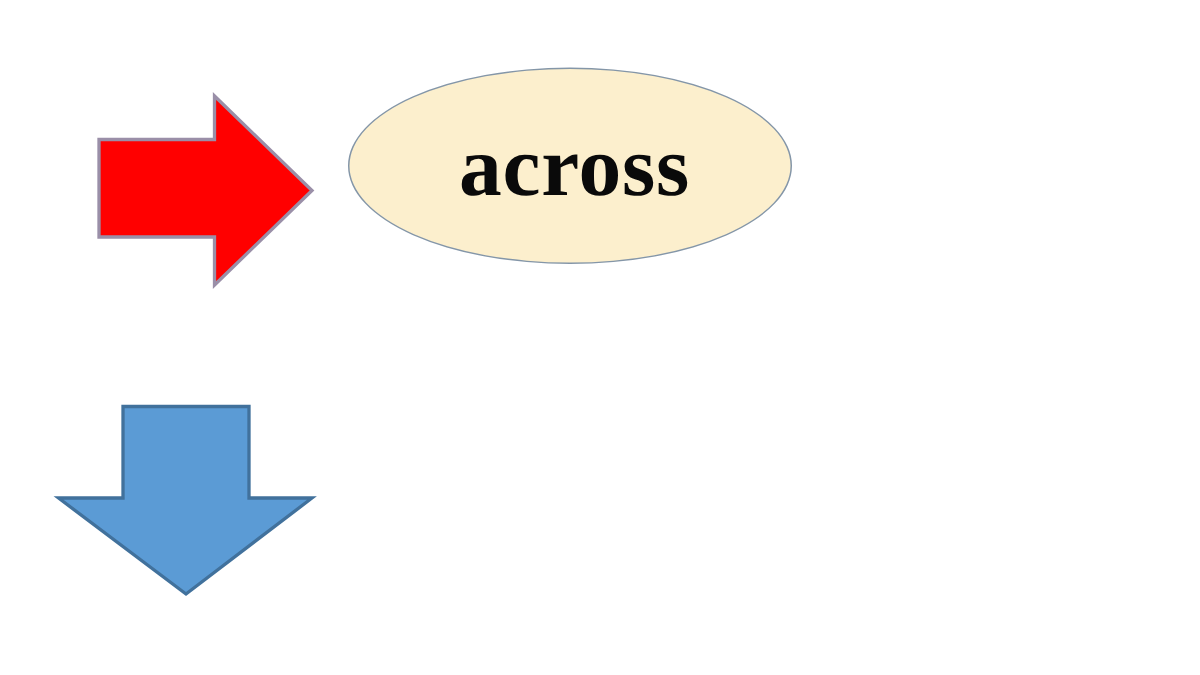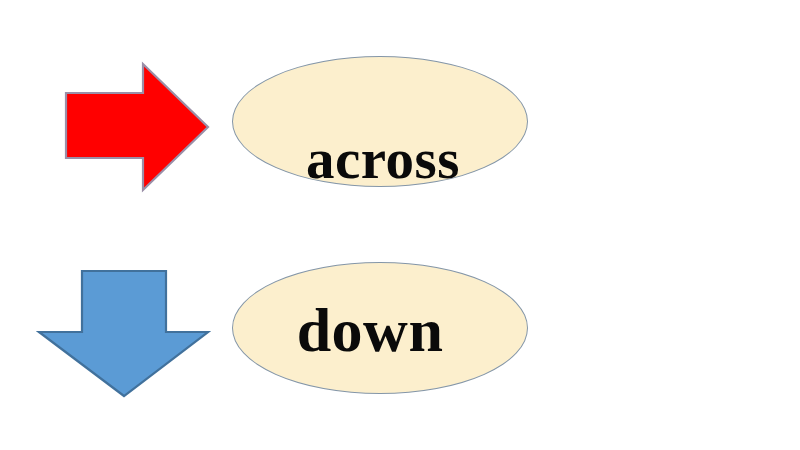--- a/index.html
+++ b/index.html
@@ -43,24 +43,23 @@
     box-sizing: border-box;
     background: #fcefcd;
     border: 1.4px solid #8496a8;
     border-radius: 50%;
     display: flex;
     align-items: center;
     justify-content: center;
   }
   #oval-across {
     left: 232px;
-    top: 56px;
+    top: 45px;
     width: 296px;
     height: 131px;
-    align-items: flex-end;
   }
   #oval-down {
     left: 232px;
     top: 262px;
     width: 296px;
     height: 132px;
   }
   .oval-label {
     font-family: "Liberation Serif", serif;
     font-weight: bold;
@@ -93,17 +92,14 @@
   <div class="oval" id="oval-across">
     <span class="oval-label" id="label-across">across</span>
   </div>
 
   <div class="arrow-wrap" id="arrow-down-wrap">
     <svg width="174" height="129" viewBox="0 0 174 129" xmlns="http://www.w3.org/2000/svg" aria-hidden="true">
       <polygon points="46,2 130,2 130,63 172,63 88,127 3,63 46,63" fill="#5B9BD5" stroke="#41719C" stroke-width="2.2" stroke-linejoin="miter"></polygon>
     </svg>
   </div>
 
-  <div class="oval" id="oval-down">
-    <span class="oval-label" id="label-down">down</span>
-  </div>
 
 </div>
 
 </body></html>

